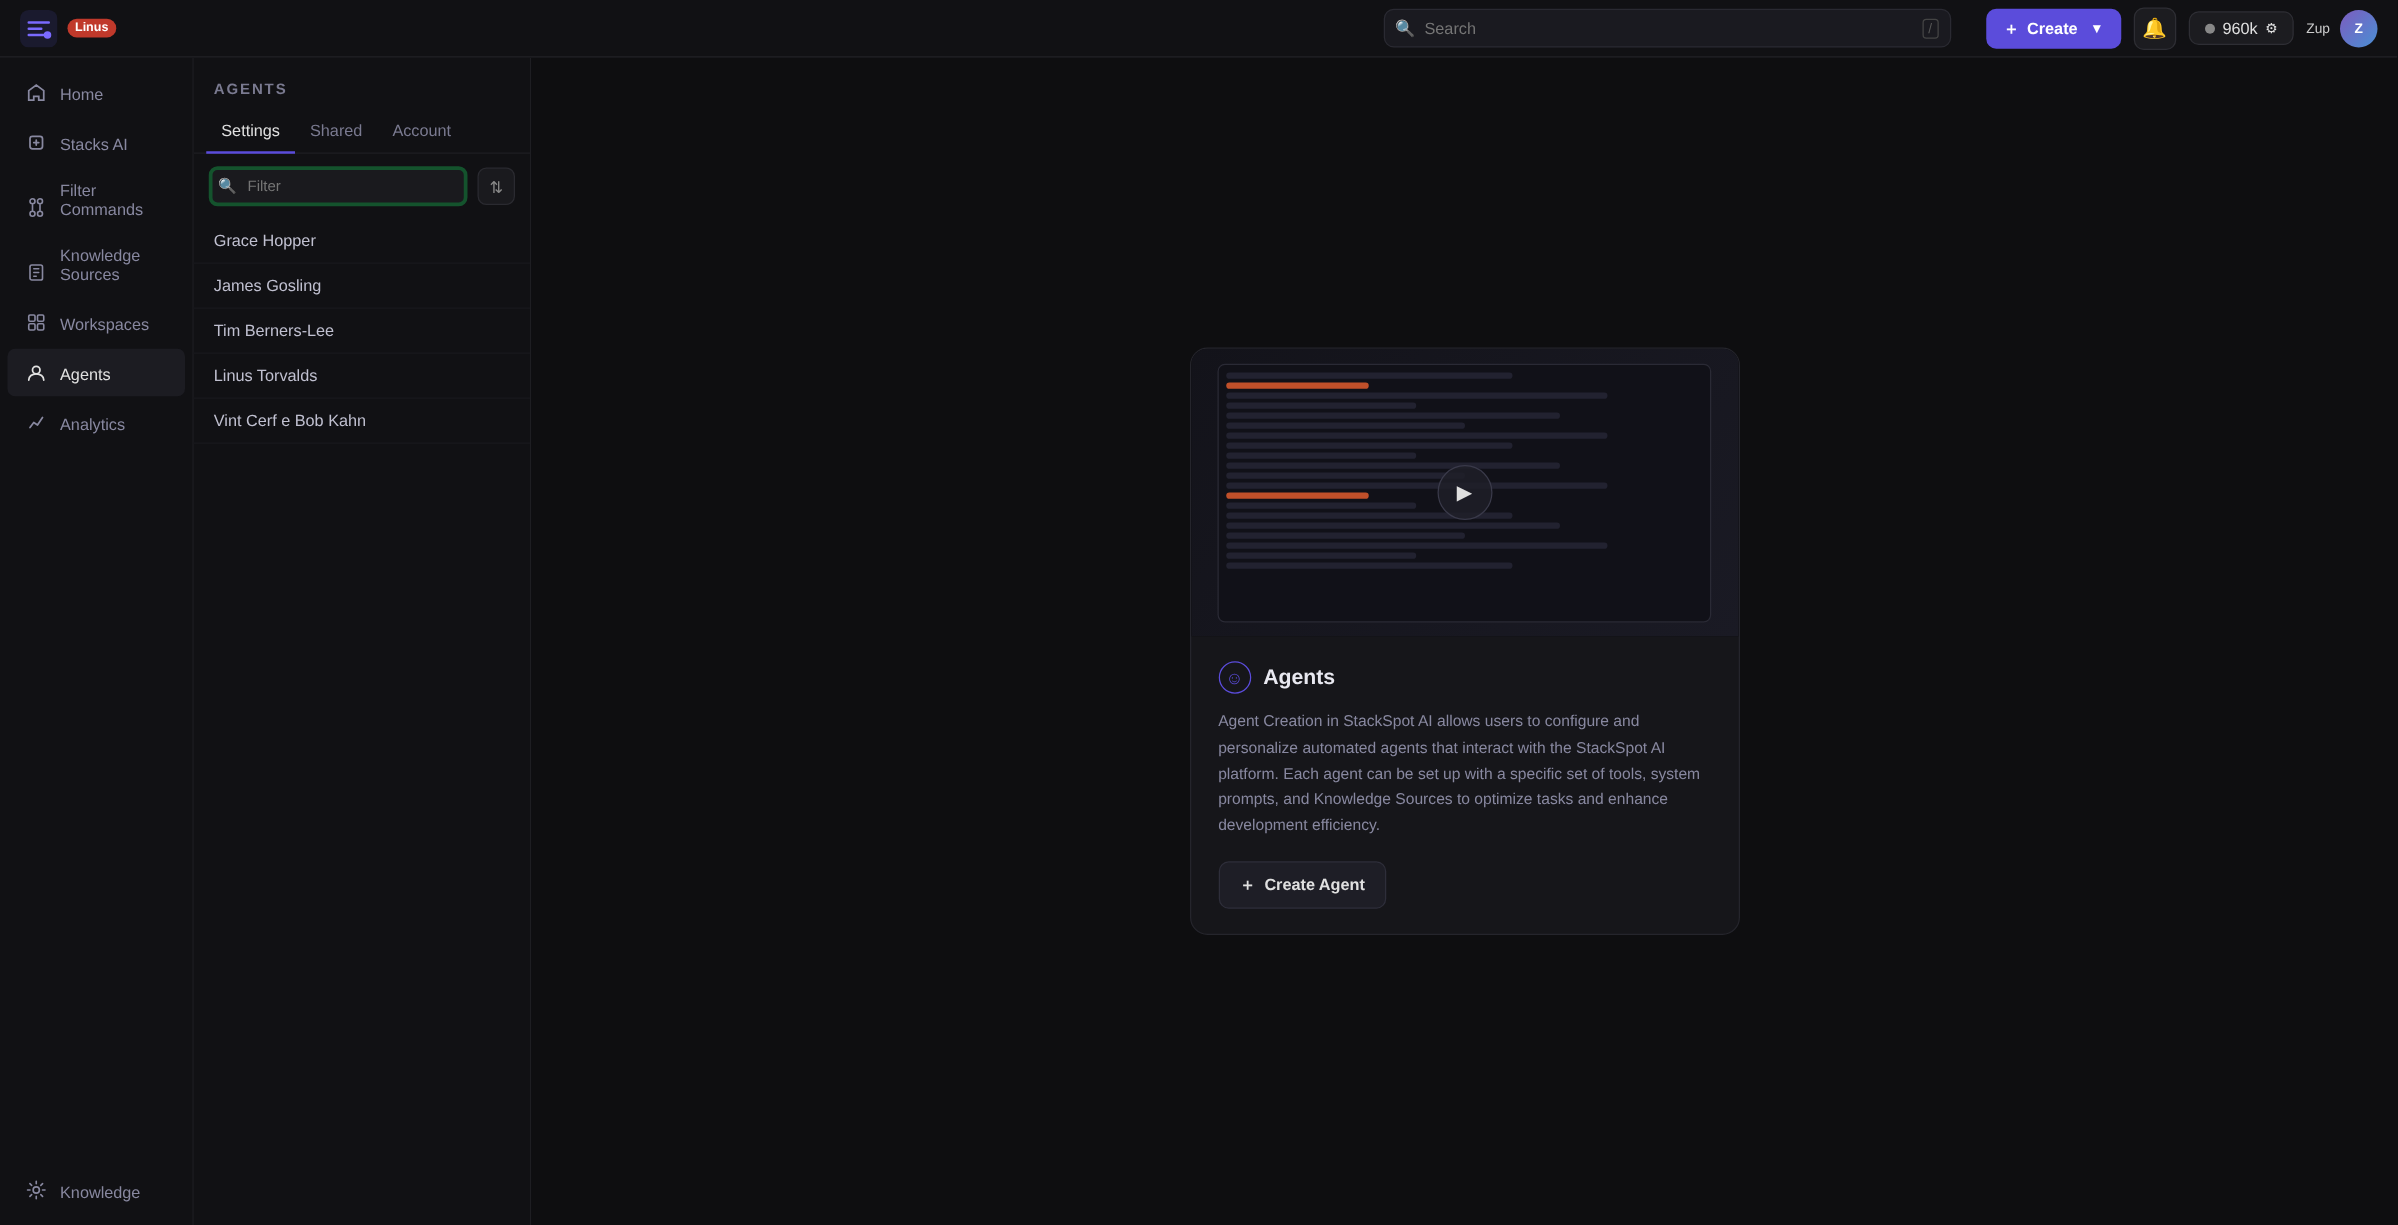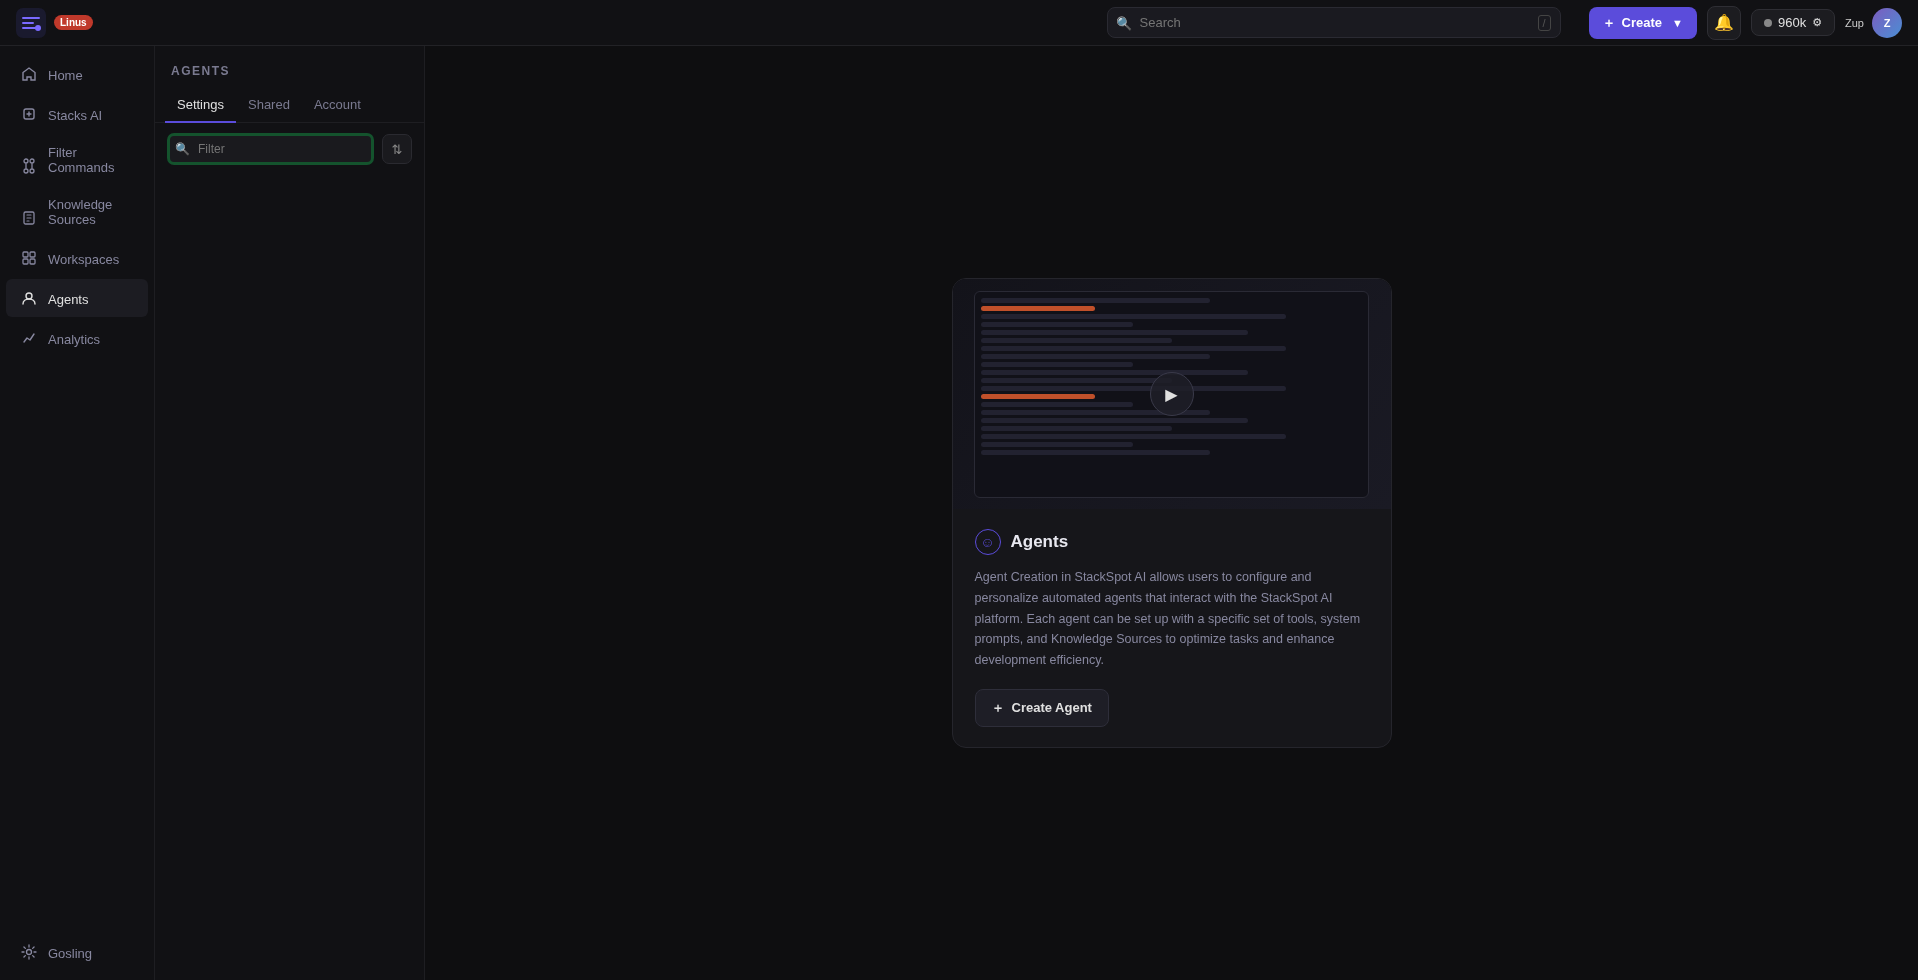--- a/index.html
+++ b/index.html
@@ -530,21 +530,21 @@
     </div>
 
     <div class="sidebar-bottom">
       <div class="sidebar-item">
         <span class="sidebar-icon">
           <svg width="16" height="16" viewBox="0 0 16 16" fill="none">
               <circle cx="8" cy="8" r="2.5" stroke="#8888a0" stroke-width="1.3"></circle>
               <path d="M8 1v2M8 13v2M1 8h2M13 8h2M2.93 2.93l1.41 1.41M11.66 11.66l1.41 1.41M2.93 13.07l1.41-1.41M11.66 4.34l1.41-1.41" stroke="#8888a0" stroke-width="1.3" stroke-linecap="round"></path>
             </svg>
         </span>
-        <span>Gosling</span>
+        <span>Knowledge</span>
       </div>
     </div>
   </nav>
 
   <div class="content-area">
 
     <div class="agents-panel">
       <div class="agents-header">
         <div class="agents-title">AGENTS</div>
       </div>
@@ -558,20 +558,27 @@
       <div class="agents-filter-row">
         <div class="filter-input-wrap">
           <span class="filter-search-icon">🔍</span>
           <input class="filter-input" type="text" placeholder="Filter" style="">
         </div>
         <div class="filter-sort-btn">
           <span>⇅</span>
         </div>
       </div>
 
+      <div class="agents-list">
+        <div class="agent-item">Grace Hopper</div>
+        <div class="agent-item">James Gosling</div>
+        <div class="agent-item">Tim Berners-Lee</div>
+        <div class="agent-item">Linus Torvalds</div>
+        <div class="agent-item">Vint Cerf e Bob Kahn</div>
+      </div>
     </div>
 
     <div class="main-content">
       <div class="info-card">
 
         <div class="info-card-preview">
           <div class="preview-screenshot">
             <div class="preview-inner">
               <div class="pline w60"></div>
               <div class="pline orange"></div>

